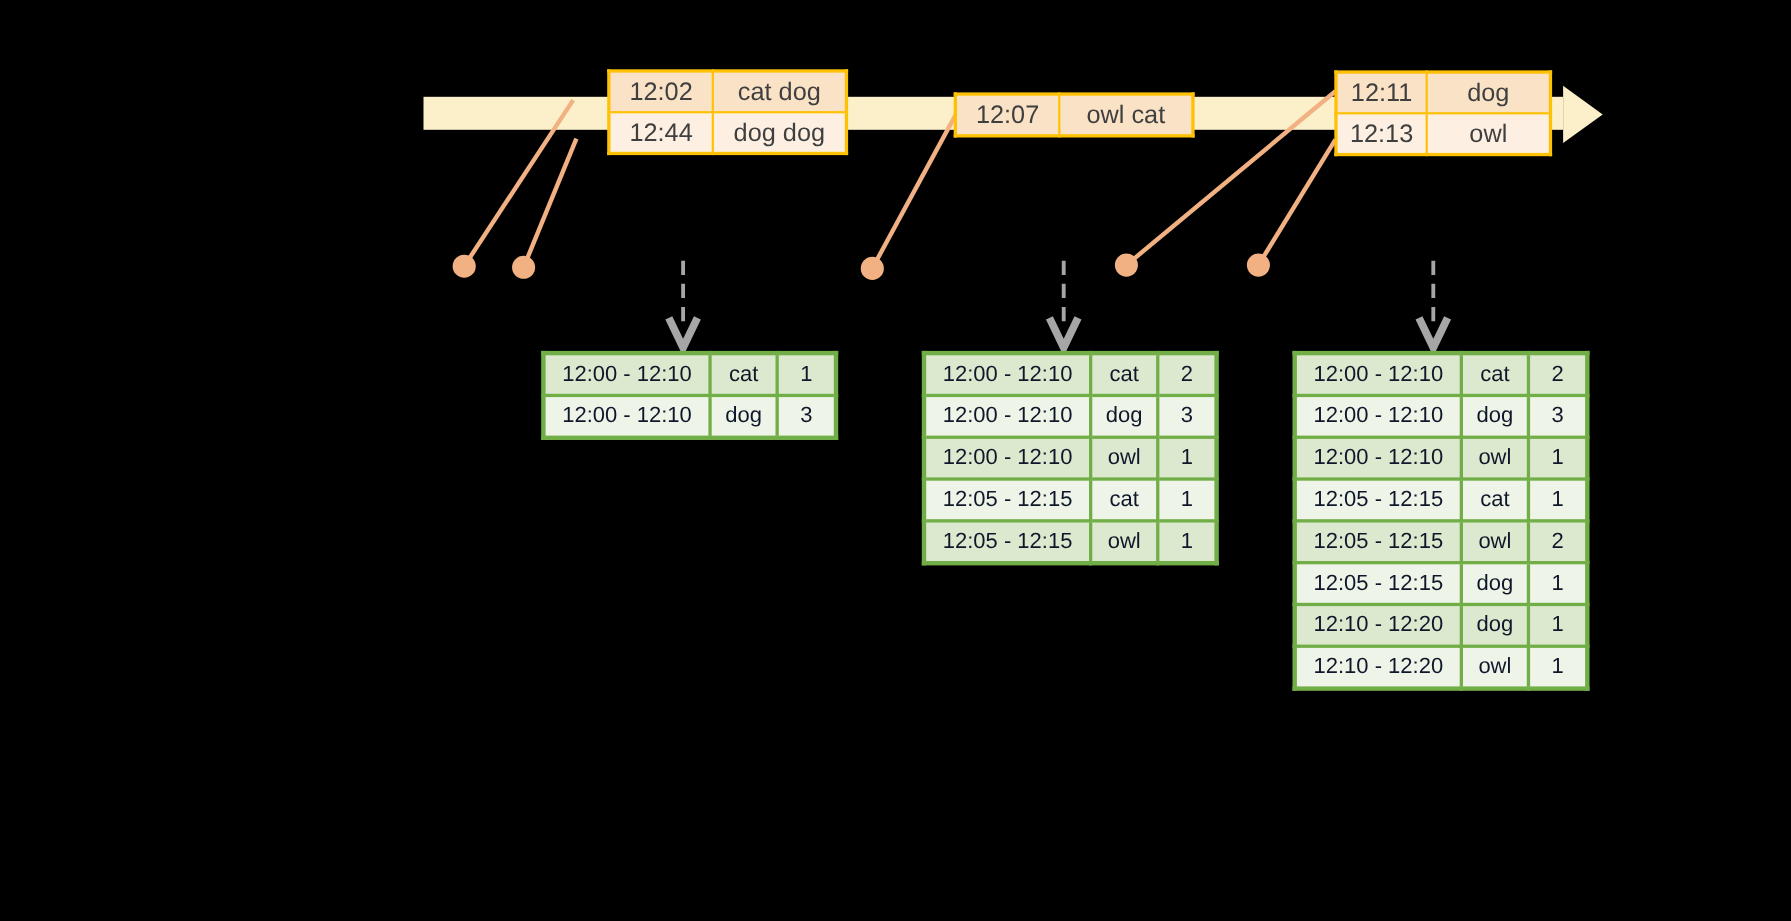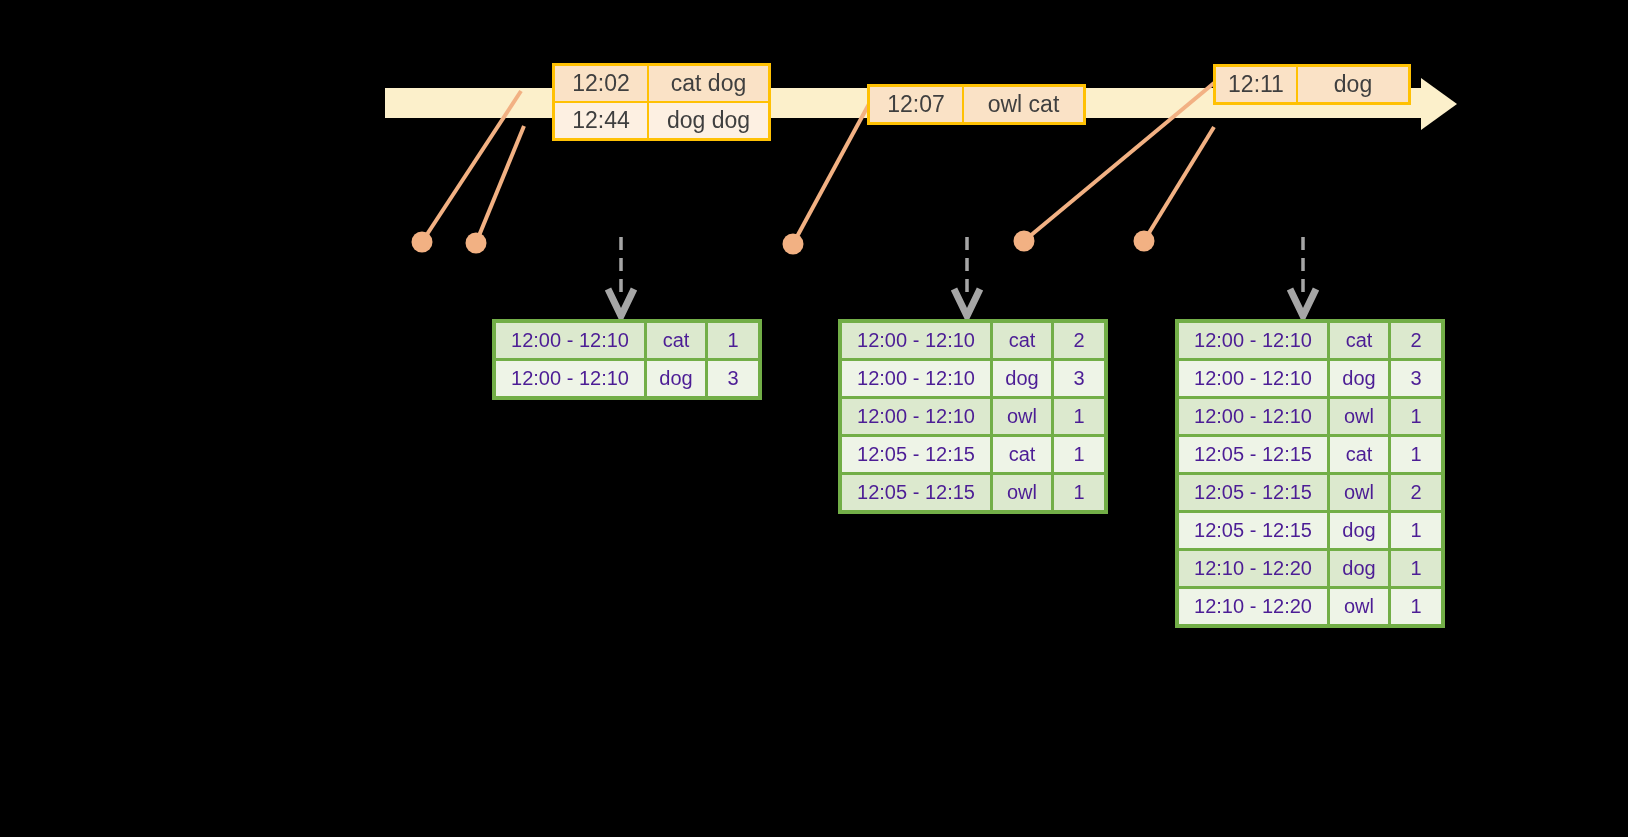--- a/index.html
+++ b/index.html
@@ -23,21 +23,21 @@
   .et-time  { width:84px;  }
   .et-words { width:111px; }
   .et-time3  { width:72px;  }
   .et-words3 { width:102px; }
 
   
   .gtable { border-collapse:collapse; border:4px solid #72AE47; }
   .gtable td {
     border:3px solid #72AE47; height:35px; padding:0 2px;
     text-align:center; vertical-align:middle;
-    color:#4c1d95; font-size:20px;
+    color:#0f172a; font-size:20px;
   }
   .gtable tr:nth-child(odd)  td { background:#DCE9CE; }
   .gtable tr:nth-child(even) td { background:#EEF4E7; }
   .g-window { width:144px; }
   .g-word   { width:54px;  }
   .g-count  { width:46px;  }
 </style>
 </head>
 <body>
 
@@ -96,20 +96,24 @@
       </table>
   </div>
 
   <div class="tbl-wrap" style="left:1213px; top:64px;">
     <table class="etable">
       <tbody>
           <tr>
         <td class="et-time3">12:11</td>
         <td class="et-words3">dog</td>
       </tr>
+      <tr>
+        <td class="et-time3">12:13</td>
+        <td class="et-words3">owl</td>
+      </tr>
     </tbody>
       </table>
   </div>
 
   <div class="tbl-wrap" style="left:492px; top:319px;">
     <table class="gtable">
       <tbody>
           <tr>
         <td class="g-window">12:00 - 12:10</td>
         <td class="g-word">cat</td>

